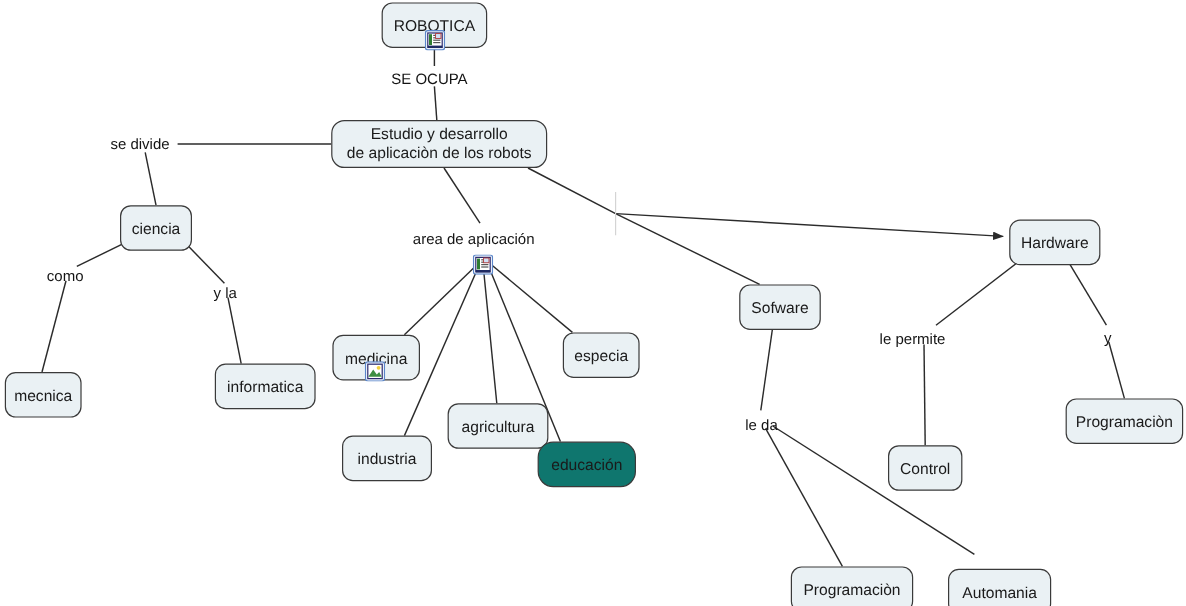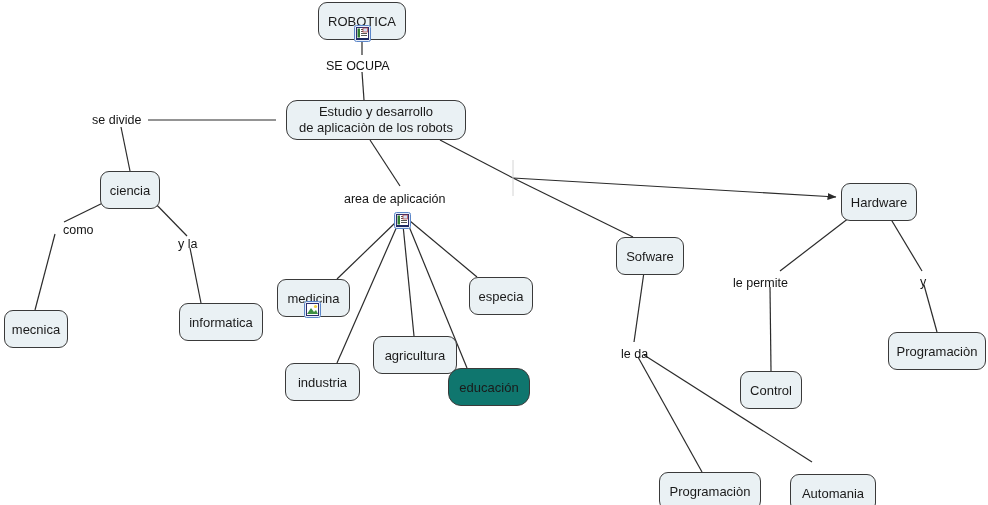--- a/index.html
+++ b/index.html
@@ -98,41 +98,41 @@
         <path d="M 858,211 L 780,271" fill="none" stroke="#2b2b2b" stroke-width="1.2"></path>
         <path d="M 770,287 L 771,371" fill="none" stroke="#2b2b2b" stroke-width="1.2"></path>
         <path d="M 886,211 L 922,271" fill="none" stroke="#2b2b2b" stroke-width="1.2"></path>
         <path d="M 924,285 L 937,332" fill="none" stroke="#2b2b2b" stroke-width="1.2"></path>
       </g>
     <line x1="513" y1="160" x2="513" y2="196" stroke="#d4d4d4" stroke-width="1"></line>
   </svg>
 
   <div id="nodes-layer">
       <div class="node" style="left: 318px; top: 2px; width: 88px; height: 31px; background: rgb(234, 241, 244); border-color: rgb(58, 58, 58); color: rgb(26, 26, 26);">ROBOTICA</div>
-      <div class="node multiline" style="left: 276px; top: 100px; width: 180px; height: 40px; background: rgb(234, 241, 244); border-color: rgb(58, 58, 58); color: rgb(26, 26, 26); margin-left: 10px;">Estudio y desarrollo
+      <div class="node multiline" style="left: 276px; top: 100px; width: 180px; height: 40px; background: rgb(234, 241, 244); border-color: rgb(58, 58, 58); color: rgb(26, 26, 26);">Estudio y desarrollo
 de aplicaciòn de los robots</div>
       <div class="node" style="left: 100px; top: 171px; width: 60px; height: 28px; background: rgb(234, 241, 244); border-color: rgb(58, 58, 58); color: rgb(26, 26, 26);">ciencia</div>
       <div class="node" style="left: 4px; top: 310px; width: 64px; height: 28px; background: rgb(234, 241, 244); border-color: rgb(58, 58, 58); color: rgb(26, 26, 26);">mecnica</div>
       <div class="node" style="left: 179px; top: 303px; width: 84px; height: 28px; background: rgb(234, 241, 244); border-color: rgb(58, 58, 58); color: rgb(26, 26, 26);">informatica</div>
       <div class="node" style="left: 277px; top: 279px; width: 73px; height: 28px; background: rgb(234, 241, 244); border-color: rgb(58, 58, 58); color: rgb(26, 26, 26);">medicina</div>
       <div class="node" style="left: 285px; top: 363px; width: 75px; height: 28px; background: rgb(234, 241, 244); border-color: rgb(58, 58, 58); color: rgb(26, 26, 26);">industria</div>
       <div class="node" style="left: 373px; top: 336px; width: 84px; height: 28px; background: rgb(234, 241, 244); border-color: rgb(58, 58, 58); color: rgb(26, 26, 26);">agricultura</div>
       <div class="node" style="left: 448px; top: 368px; width: 82px; height: 28px; background: #0f766e; border-color: rgb(58, 58, 58); color: rgb(26, 26, 26); border-radius: 13px;">educación</div>
       <div class="node" style="left: 469px; top: 277px; width: 64px; height: 28px; background: rgb(234, 241, 244); border-color: rgb(58, 58, 58); color: rgb(26, 26, 26);">especia</div>
       <div class="node" style="left: 616px; top: 237px; width: 68px; height: 28px; background: rgb(234, 241, 244); border-color: rgb(58, 58, 58); color: rgb(26, 26, 26);">Sofware</div>
       <div class="node" style="left: 659px; top: 472px; width: 102px; height: 30px; background: rgb(234, 241, 244); border-color: rgb(58, 58, 58); color: rgb(26, 26, 26);">Programaciòn</div>
       <div class="node" style="left: 790px; top: 474px; width: 86px; height: 28px; background: rgb(234, 241, 244); border-color: rgb(58, 58, 58); color: rgb(26, 26, 26);">Automania</div>
       <div class="node" style="left: 841px; top: 183px; width: 76px; height: 28px; background: rgb(234, 241, 244); border-color: rgb(58, 58, 58); color: rgb(26, 26, 26);">Hardware</div>
       <div class="node" style="left: 740px; top: 371px; width: 62px; height: 28px; background: rgb(234, 241, 244); border-color: rgb(58, 58, 58); color: rgb(26, 26, 26);">Control</div>
       <div class="node" style="left: 888px; top: 332px; width: 98px; height: 30px; background: rgb(234, 241, 244); border-color: rgb(58, 58, 58); color: rgb(26, 26, 26);">Programaciòn</div>
     </div>
   <div id="labels-layer">
       <div class="link-label" style="left: 326px; top: 59px;">SE OCUPA</div>
       <div class="link-label" style="left: 92px; top: 113px;">se divide</div>
-      <div class="link-label" style="left: 39px; top: 223px; margin-left: 24px;">como</div>
+      <div class="link-label" style="left: 39px; top: 223px;">como</div>
       <div class="link-label" style="left: 178px; top: 237px;">y la</div>
       <div class="link-label" style="left: 344px; top: 192px;">area de aplicación</div>
       <div class="link-label" style="left: 621px; top: 347px;">le da</div>
       <div class="link-label" style="left: 733px; top: 276px;">le permite</div>
       <div class="link-label" style="left: 920px; top: 275px;">y</div>
     </div>
   <div id="icons-layer">
       <div class="res-icon" style="left: 354px; top: 25px;">
         <svg viewBox="0 0 17 17" width="17" height="17">
           <rect x="0.5" y="0.5" width="16" height="16" rx="2" fill="#e8eef8" stroke="#5b86c9" stroke-width="1"></rect>

